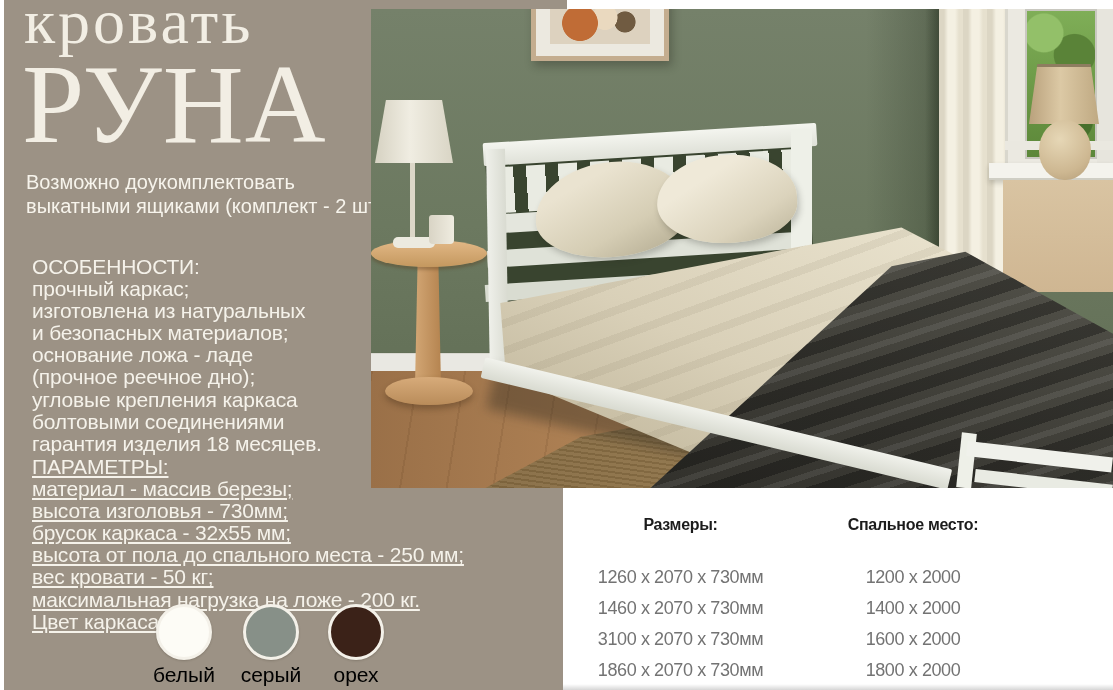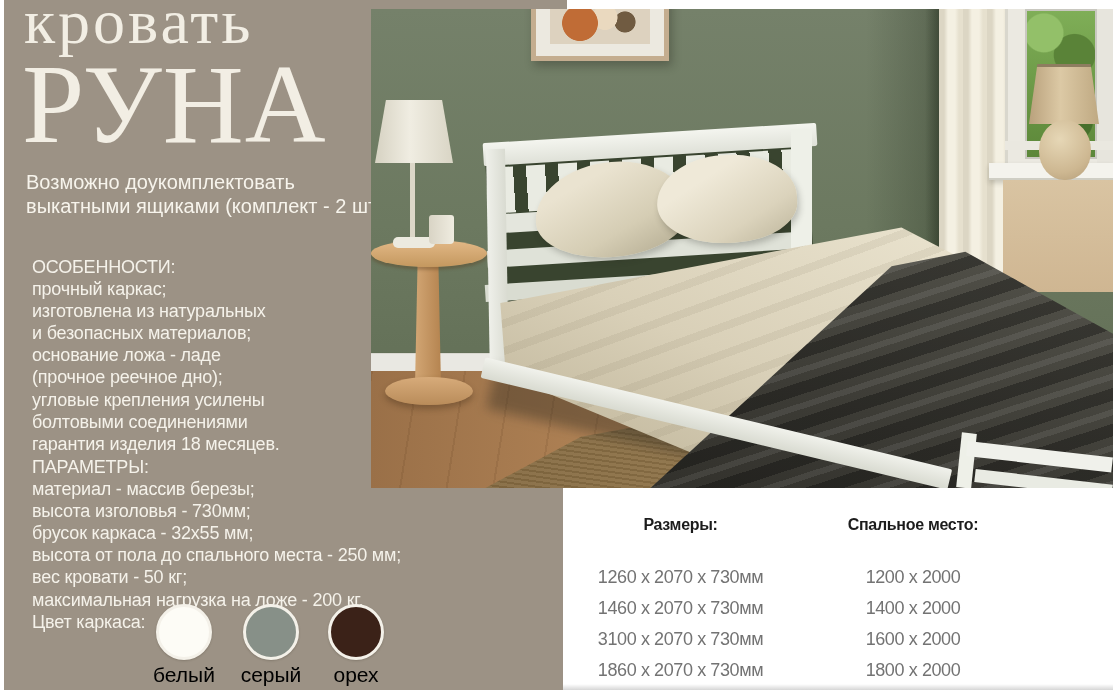--- a/index.html
+++ b/index.html
@@ -10,24 +10,24 @@
   }
   .page *{position:absolute;box-sizing:border-box;}
 
   
   .tan-panel{left:4px;top:0;width:563px;height:690px;background:#9c9285;}
   .title1{left:20px;top:-10px;font-family:"Liberation Serif",serif;font-size:64px;
           line-height:1;color:#f2eee4;letter-spacing:3px;font-weight:400;}
   .title2{left:18px;top:48px;font-family:"Liberation Serif",serif;font-size:112px;
           line-height:1;color:#f2eee4;letter-spacing:1px;font-weight:400;}
   .subtitle{left:22px;top:170px;font-size:20px;line-height:24px;color:#f7f4ec;}
-  .textblock{left:28px;font-size:18px;line-height:22.1px;color:#f5f2ea;letter-spacing:-0.2px;white-space:nowrap;}
+  .textblock{left:28px;font-size:21px;line-height:22.1px;color:#f5f2ea;letter-spacing:-0.2px;white-space:nowrap;}
   .textblock div{position:static;}
   .features{top:256px;}
-  .parameters{top:456px;}
+  .parameters{top:456px;text-decoration:underline;}
   .swatch-group{top:604px;width:92px;display:flex;flex-direction:column;align-items:center;}
   .swatch-g1{left:134px;} .swatch-g2{left:221px;} .swatch-g3{left:306px;}
   .swatch{position:static;width:56px;height:56px;border-radius:50%;border:3px solid #f4f1e9;
           box-shadow:0 1px 2px rgba(60,50,40,.25);}
   .swatch-label{position:static;margin-top:3px;font-size:21px;color:#000000;}
 
   
   .photo{left:371px;top:9px;width:742px;height:479px;overflow:hidden;background:#6d7a61;}
   .wall{inset:0;background:linear-gradient(180deg,#75816a 0%,#6c7960 45%,#5d6a51 100%);}
   .wall-shade{left:495px;top:0;width:75px;height:435px;
@@ -159,21 +159,21 @@
       <div style="position:static">выкатными ящиками (комплект - 2 шт)</div>
     </div>
 
     <div class="textblock features">
       <div>ОСОБЕННОСТИ:</div>
       <div>прочный каркас;</div>
       <div>изготовлена из натуральных</div>
       <div>и безопасных материалов;</div>
       <div>основание ложа - ладе</div>
       <div>(прочное реечное дно);</div>
-      <div>угловые крепления усилены</div>
+      <div>угловые крепления каркаса</div>
       <div>болтовыми соединениями</div>
       <div>гарантия изделия 18 месяцев.</div>
     </div>
 
     <div class="textblock parameters">
       <div>ПАРАМЕТРЫ:</div>
       <div>материал - массив березы;</div>
       <div>высота изголовья - 730мм;</div>
       <div>брусок каркаса - 32х55 мм;</div>
       <div>высота от пола до спального места - 250 мм;</div>

